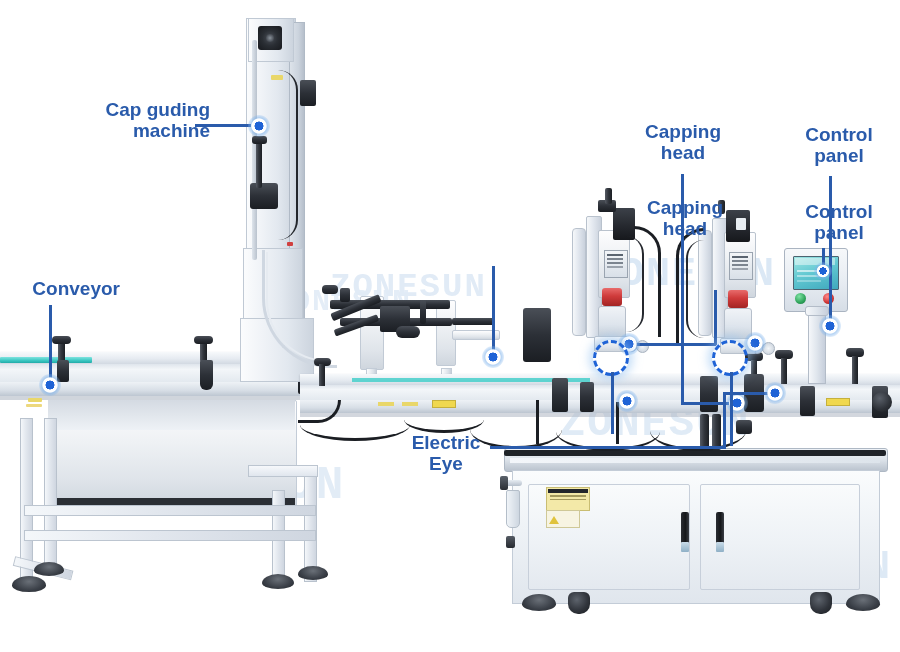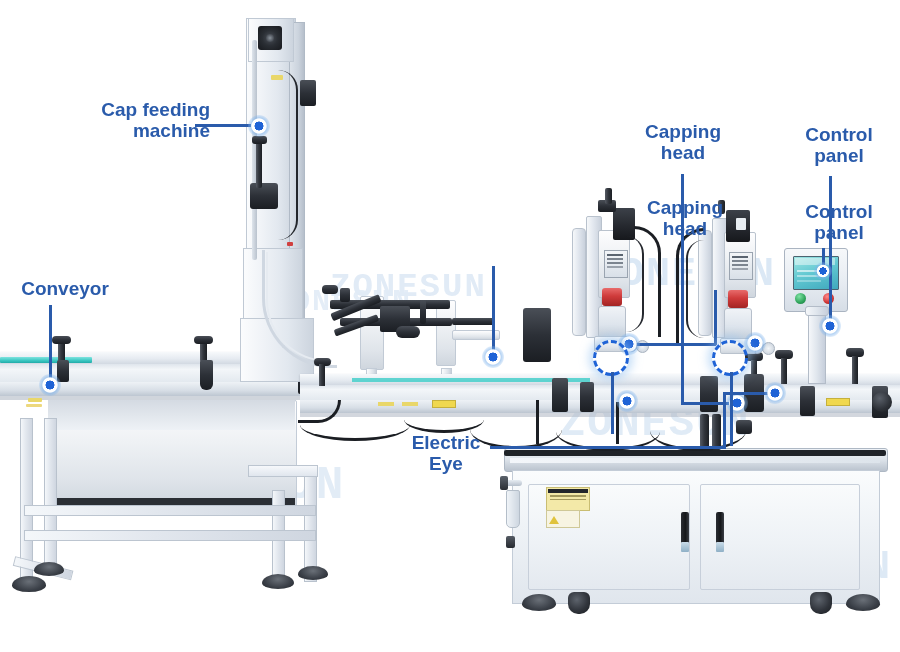--- a/index.html
+++ b/index.html
@@ -376,26 +376,26 @@
                 border-bottom:3px solid #1b1e23;border-radius:0 0 50% 50%;"></div>
     <div class="abs" style="left:650px;top:410px;width:96px;height:38px;
                 border-bottom:3px solid #1b1e23;border-radius:0 0 50% 50%;"></div>
     <div class="abs" style="left:298px;top:400px;width:40px;height:20px;
                 border-right:3px solid #1b1e23;border-bottom:3px solid #1b1e23;
                 border-radius:0 0 40px 0;"></div>
     <div class="abs" style="left:536px;top:400px;width:3px;height:44px;background:#1b1e23;"></div>
     <div class="abs" style="left:616px;top:402px;width:3px;height:42px;background:#1b1e23;"></div>
   </div>
 
-  <div class="callout" style="left:70px;top:99px;width:140px;font-size:19px;text-align:right;">Cap feeding
+  <div class="callout" style="left:70px;top:99px;width:140px;font-size:19px;text-align:right;">Cap guding
 machine</div>
   <div class="lead h" style="left:195px;top:124px;width:56px;"></div>
   <div class="dot" style="left:259px;top:126px;"></div>
 
-  <div class="callout" style="left:10px;top:278px;width:110px;font-size:19px;text-align:center;">Conveyor</div>
+  <div class="callout" style="left:10px;top:278px;width:110px;font-size:19px;text-align:right;">Conveyor</div>
   <div class="lead v" style="left:49px;top:305px;height:78px;"></div>
   <div class="dot" style="left:50px;top:385px;"></div>
 
   <div class="lead v" style="left:492px;top:266px;height:88px;"></div>
   <div class="dot" style="left:493px;top:357px;"></div>
 
   <div class="callout" style="left:626px;top:121px;width:114px;font-size:19px;text-align:center;">Capping
 head</div>
   <div class="lead v" style="left:681px;top:174px;height:230px;"></div>
   <div class="lead h" style="left:681px;top:402px;width:48px;"></div>

